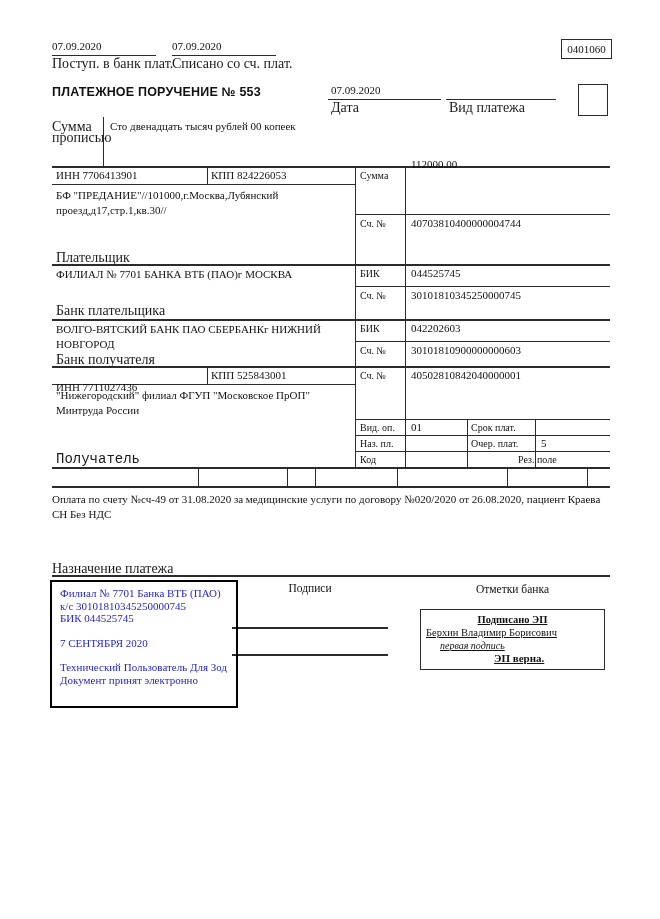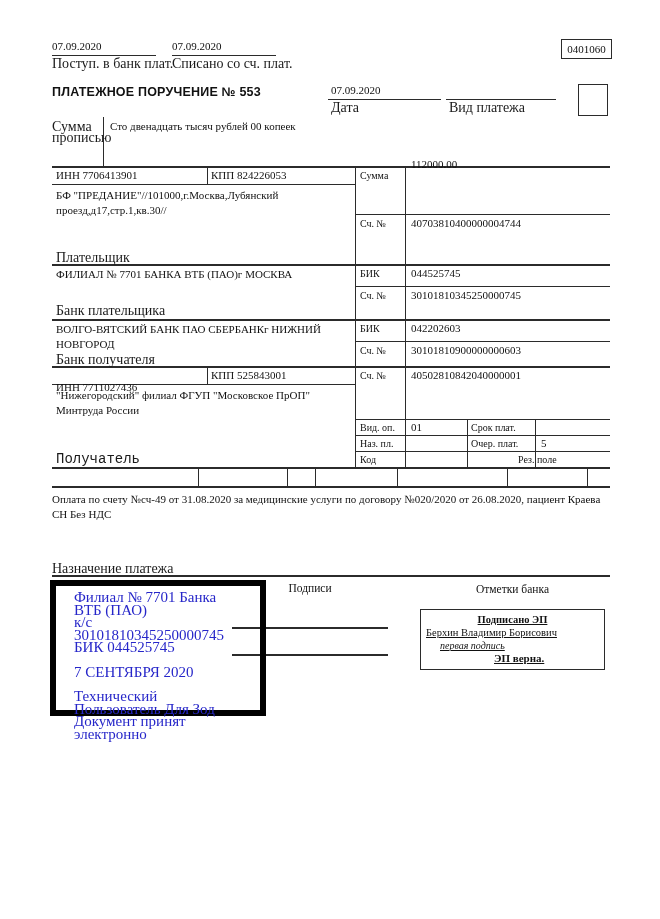--- a/index.html
+++ b/index.html
@@ -20,22 +20,22 @@
   .title{
     font-family:"Liberation Sans","DejaVu Sans",sans-serif;
     font-weight:bold;font-size:12.5px;line-height:14px;letter-spacing:0.2px;
   }
   .wrap{white-space:normal;}
   .codebox{
     position:absolute;border:1.5px solid #2b2b2b;display:flex;
     align-items:center;justify-content:center;font-size:11px;
   }
   .stamp{
-    position:absolute;border:6px solid #000000;color:#2626c9;
-    font-size:15px;line-height:12.5px;padding:5px 18px;background:rgba(255,255,255,0);
+    position:absolute;border:2px solid #000000;color:#2626c9;
+    font-size:11px;line-height:12.5px;padding:5px 8px;background:rgba(255,255,255,0);
   }
   .stamp .gap{margin-top:12px;}
   .esign{
     position:absolute;border:1.5px solid #2b2b2b;font-size:10.5px;line-height:13px;
     padding:3px 5px;
   }
   .esign .e-title{font-weight:bold;text-align:center;}
   .esign .e-kind{font-style:italic;margin-left:14px;font-size:10px;}
   .esign .e-valid{font-weight:bold;margin-left:68px;font-size:11px;}
 </style>

